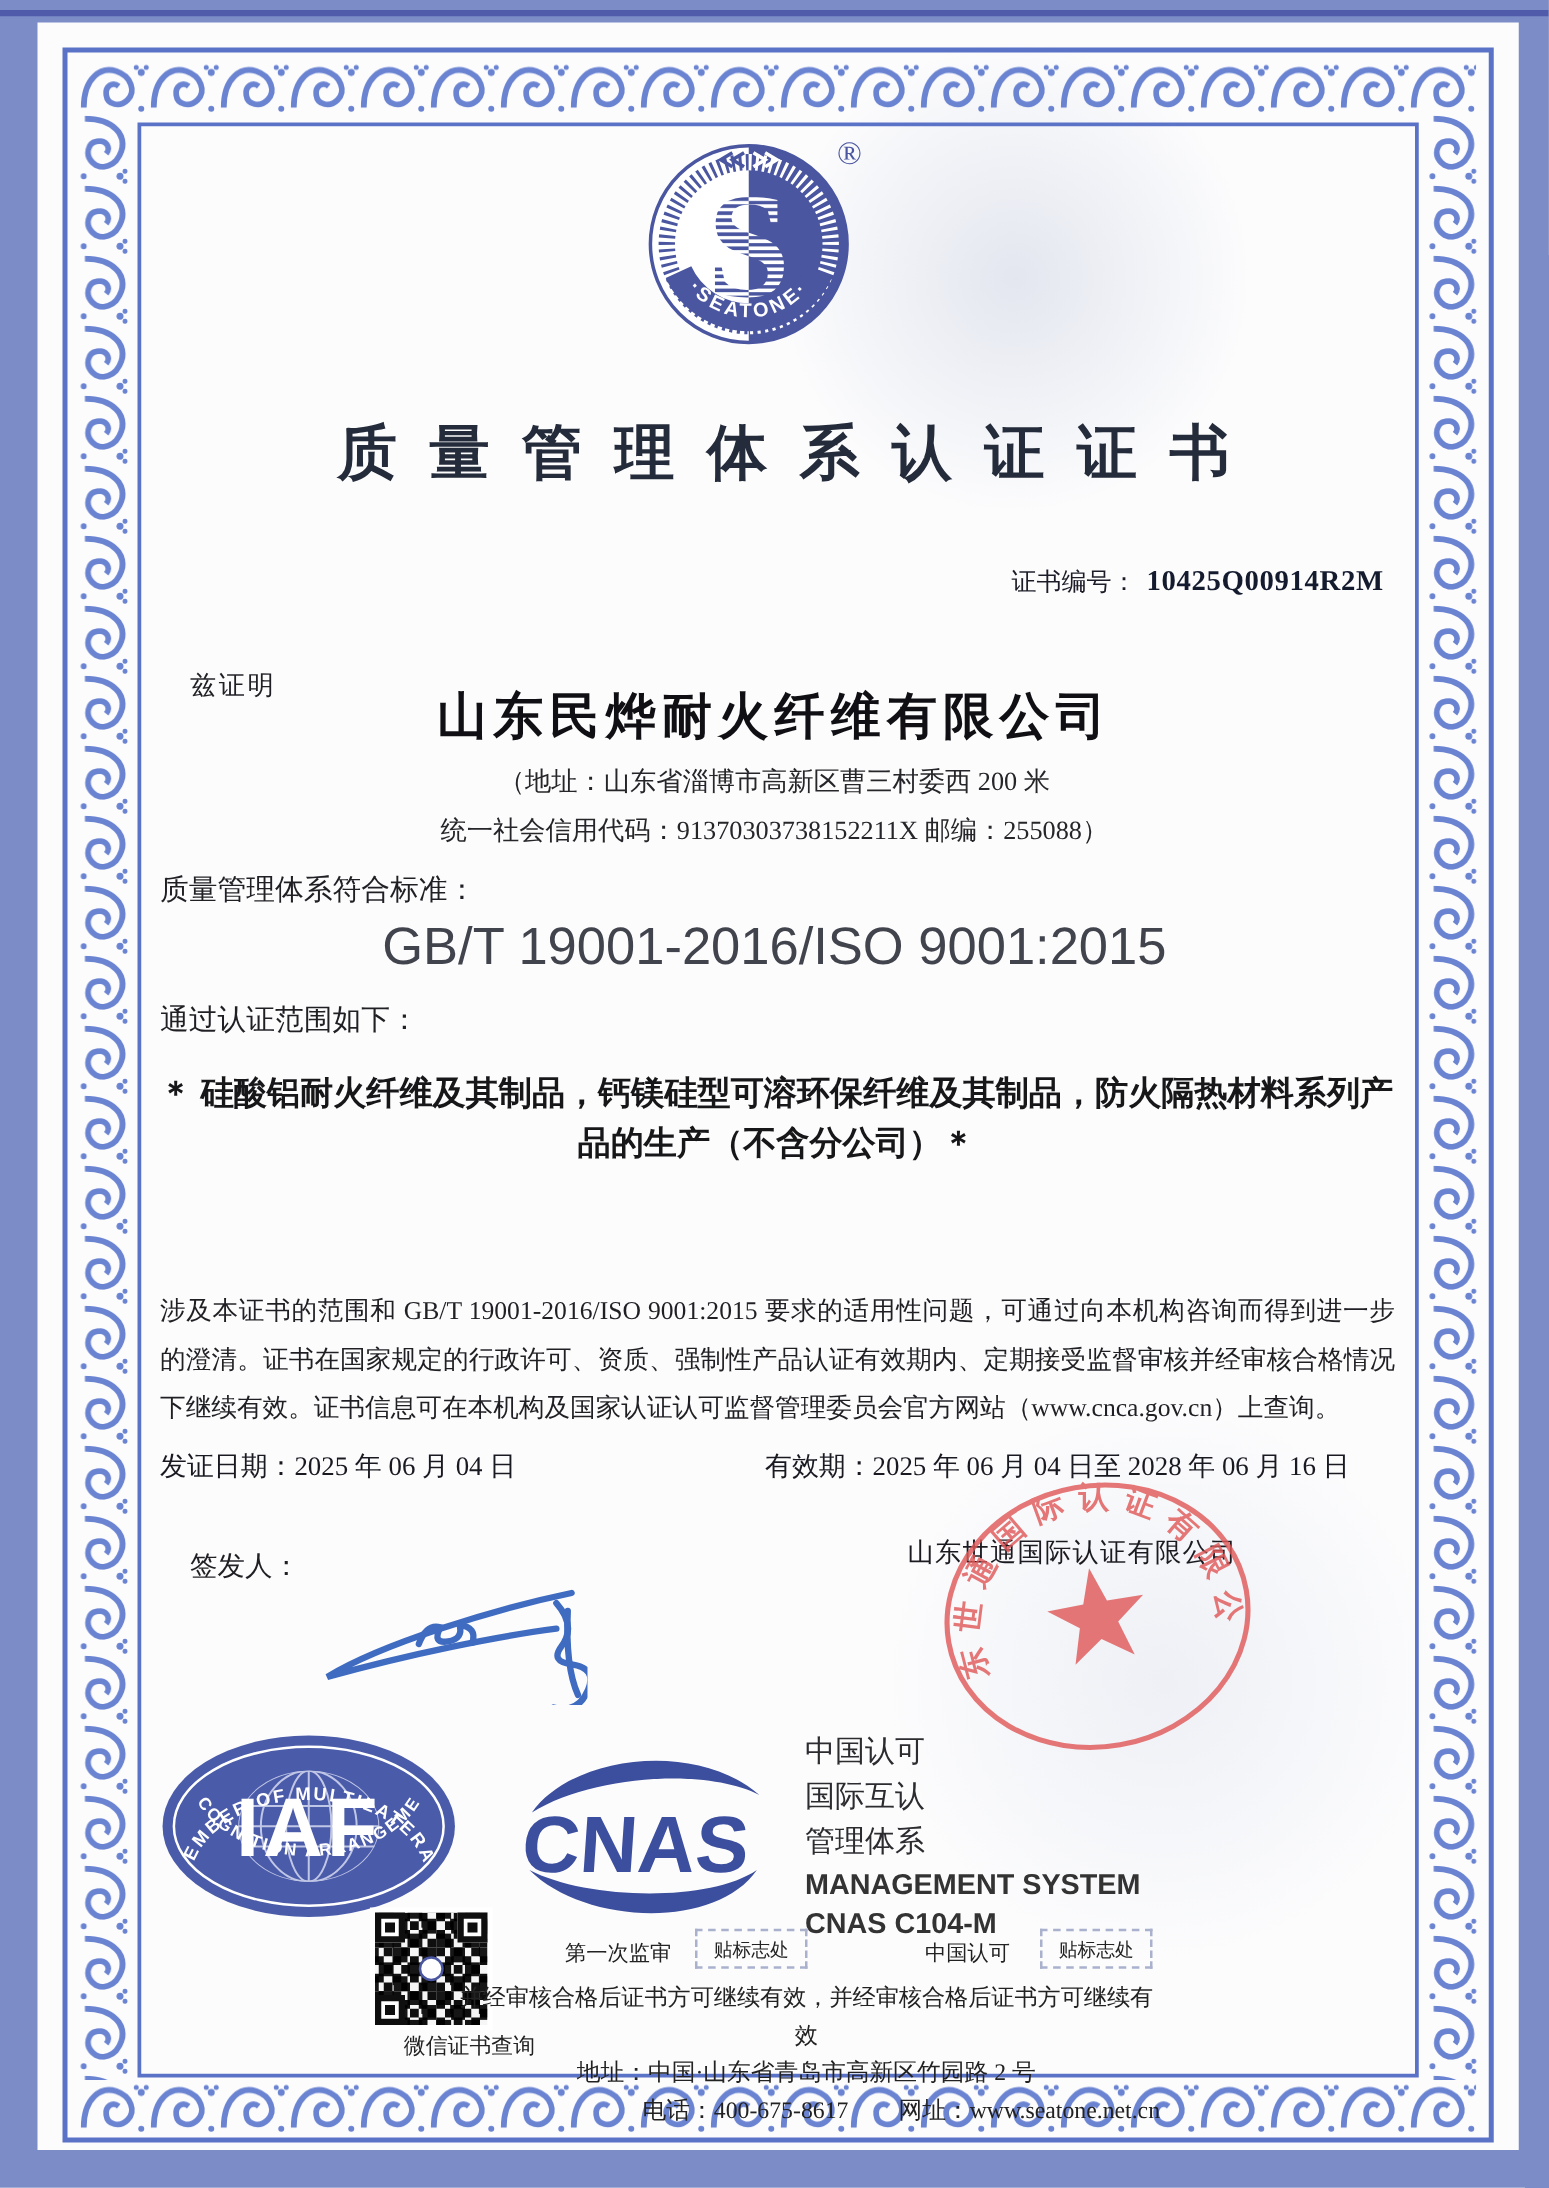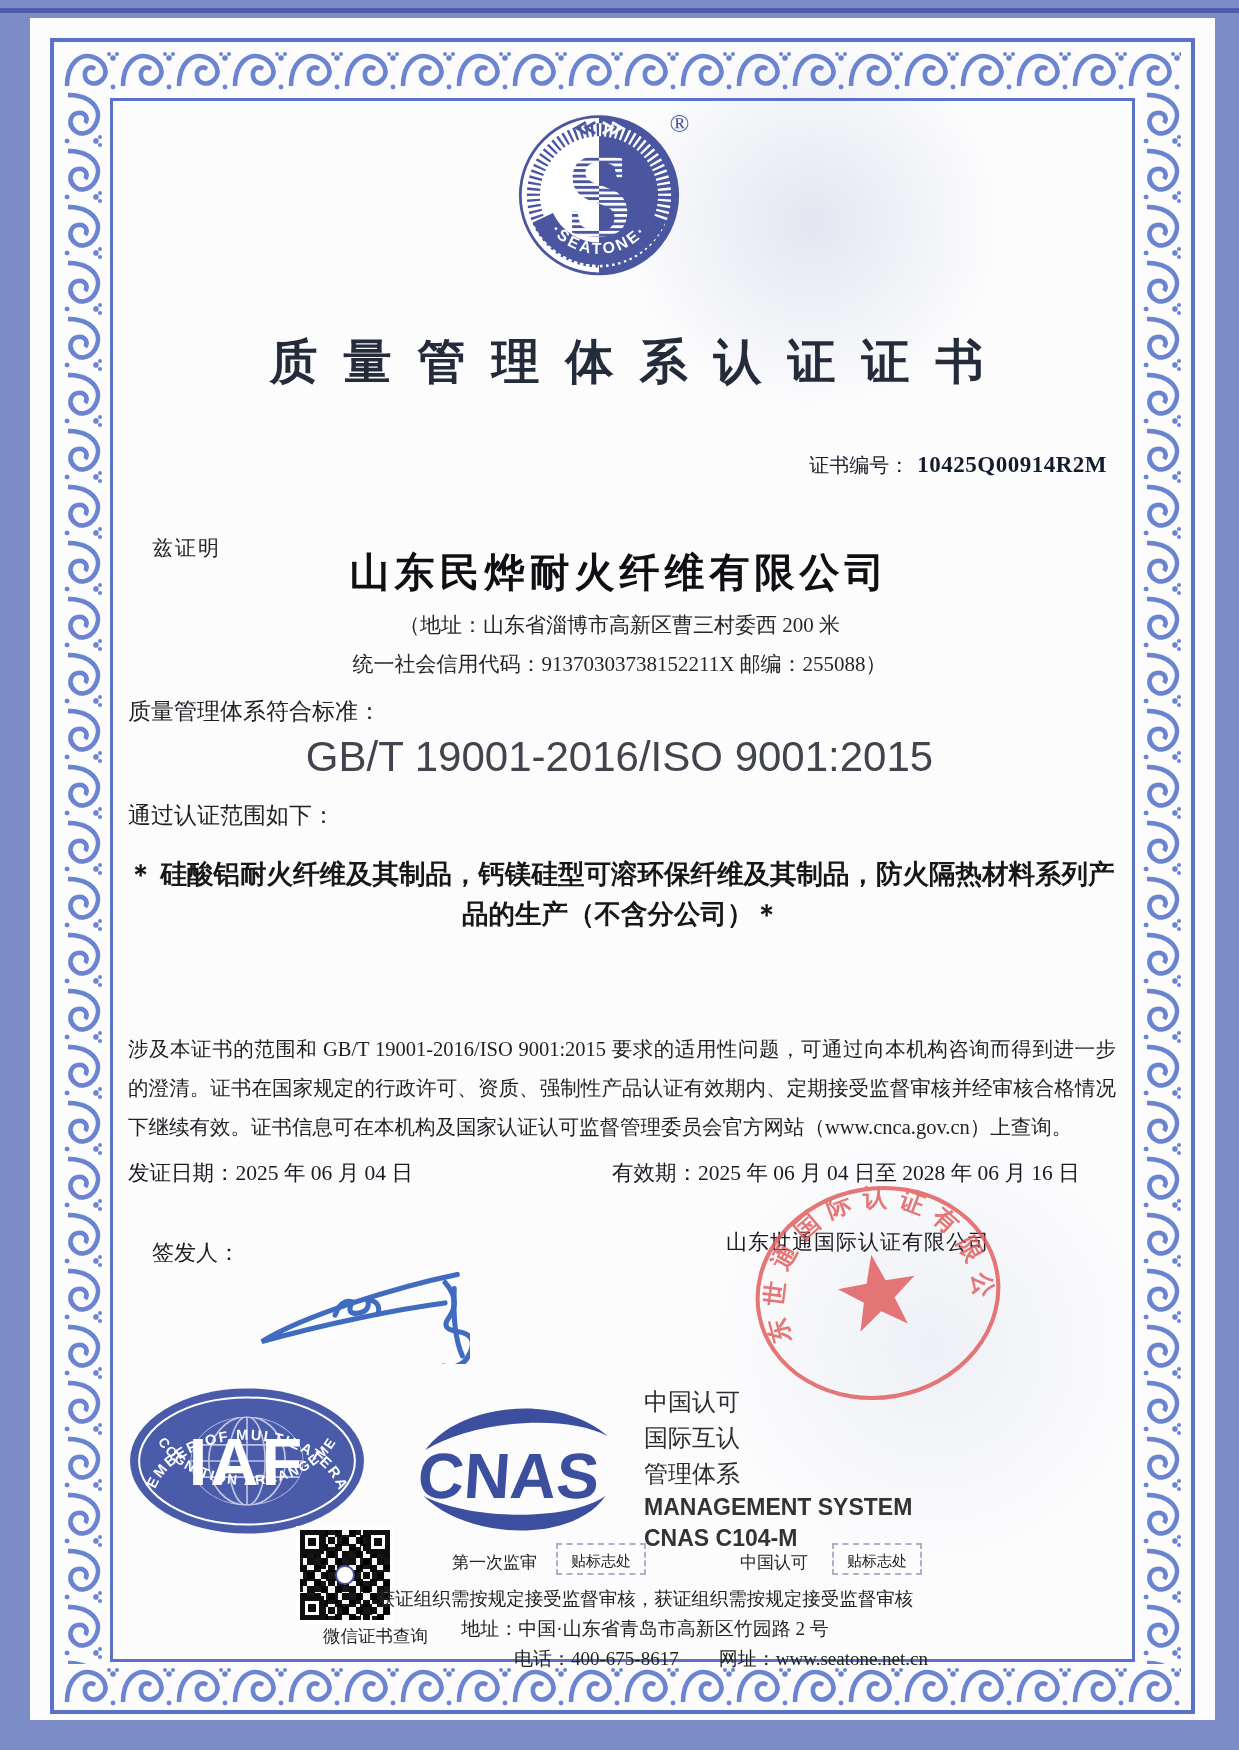--- a/index.html
+++ b/index.html
@@ -282,20 +282,20 @@
     <div class="en">MANAGEMENT SYSTEM</div>
     <div class="en">CNAS C104-M</div>
   </div>
 
   <div class="abs surv-lbl s1l">第一次监审</div>
   <div class="abs surv-box s1b">贴标志处</div>
   <div class="abs surv-lbl s2l">中国认可</div>
   <div class="abs surv-box s2b">贴标志处</div>
 
   <div class="abs footer-block">
-    <div class="note">获证组织需按规定接受监督审核，获证组织需按规定接受监督审核</div>
+    <div class="note">并经审核合格后证书方可继续有效，并经审核合格后证书方可继续有效</div>
     <div class="faddr">地址：中国·山东省青岛市高新区竹园路 2 号</div>
     <div class="fphone">
       <span>电话：400-675-8617</span>
       <span>网址：www.seatone.net.cn</span>
     </div>
   </div>
 </div>
 
 </body></html>

